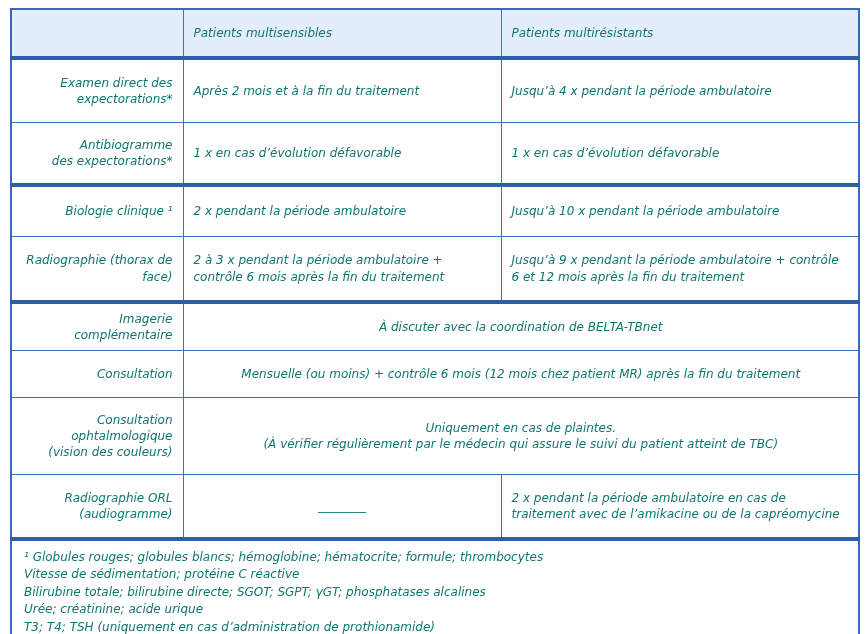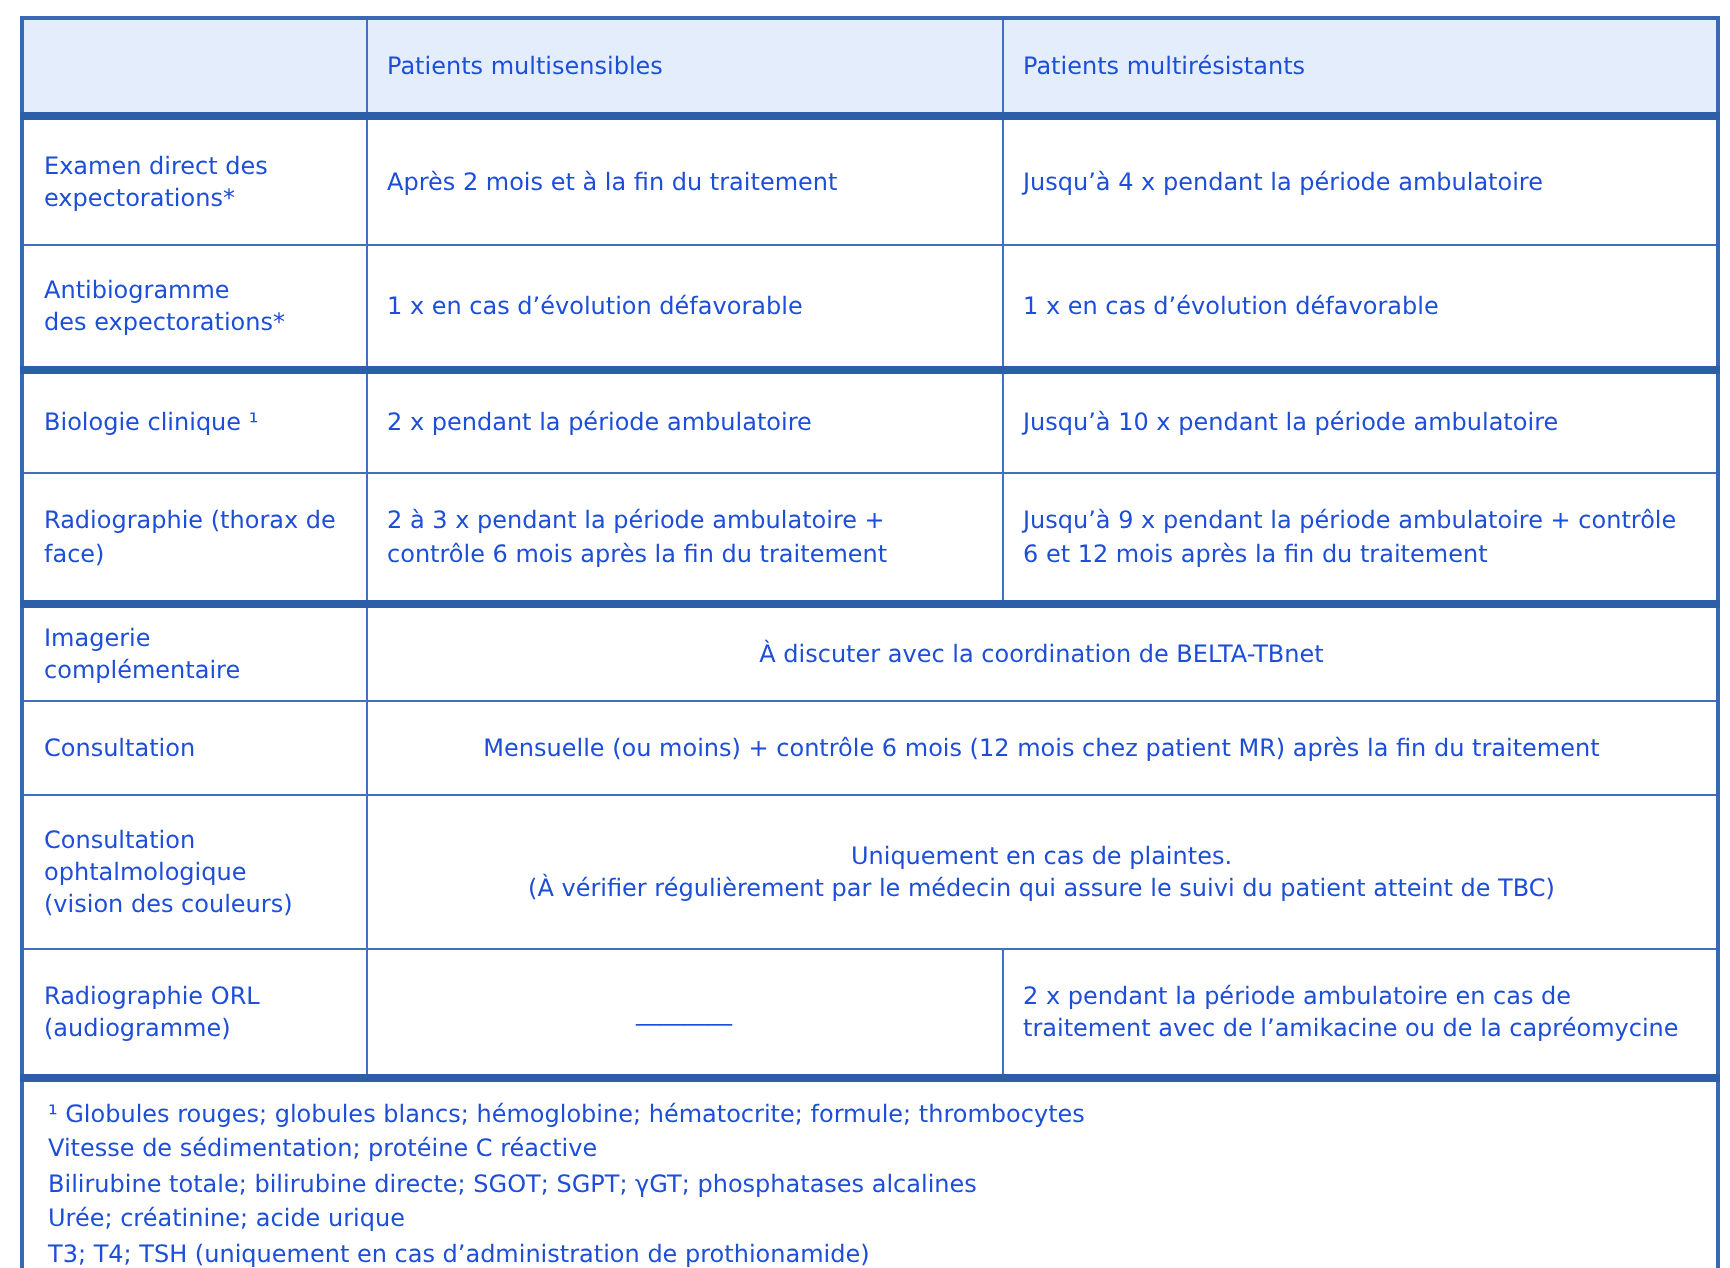--- a/index.html
+++ b/index.html
@@ -16,44 +16,45 @@
     background: #ffffff;
   }
   table.monitoring {
     border-collapse: collapse;
     table-layout: fixed;
     width: 848px;
     border: 2px solid #3a68b4;
   }
   table.monitoring td {
     border: 1.5px solid #4170bd;
-    color: #1d4ed8;
+    color: #0f766e;
     font-size: 12px;
     line-height: 1.35;
     padding: 4px 10px;
     vertical-align: middle;
     overflow: hidden;
+    font-style: italic;
   }
   
   tr.hdr td {
     background: #e4edfb;
     height: 38px;
     border-bottom: 4px solid #2d5fa8;
   }
   
   tr.thick td { border-bottom: 4px solid #2d5fa8; }
   
   tr.h54 td { height: 54px; }
   tr.h52 td { height: 52px; }
   tr.h41 td { height: 41px; }
   tr.h55 td { height: 55px; }
   tr.h38 td { height: 38px; }
   tr.h68 td { height: 68px; }
   
-  td.label-col { white-space: pre-line; padding-right: 4px; }
+  td.label-col { white-space: pre-line; padding-right: 4px; text-align: right; }
   
   td.center { text-align: center; white-space: pre-line; margin-left: 19px; }
   td.val-col { padding-right: 4px; }
   
   tr.footnote-row td {
     height: 96px;
     vertical-align: top;
     white-space: pre-line;
     padding: 8px 12px;
     line-height: 1.45;

